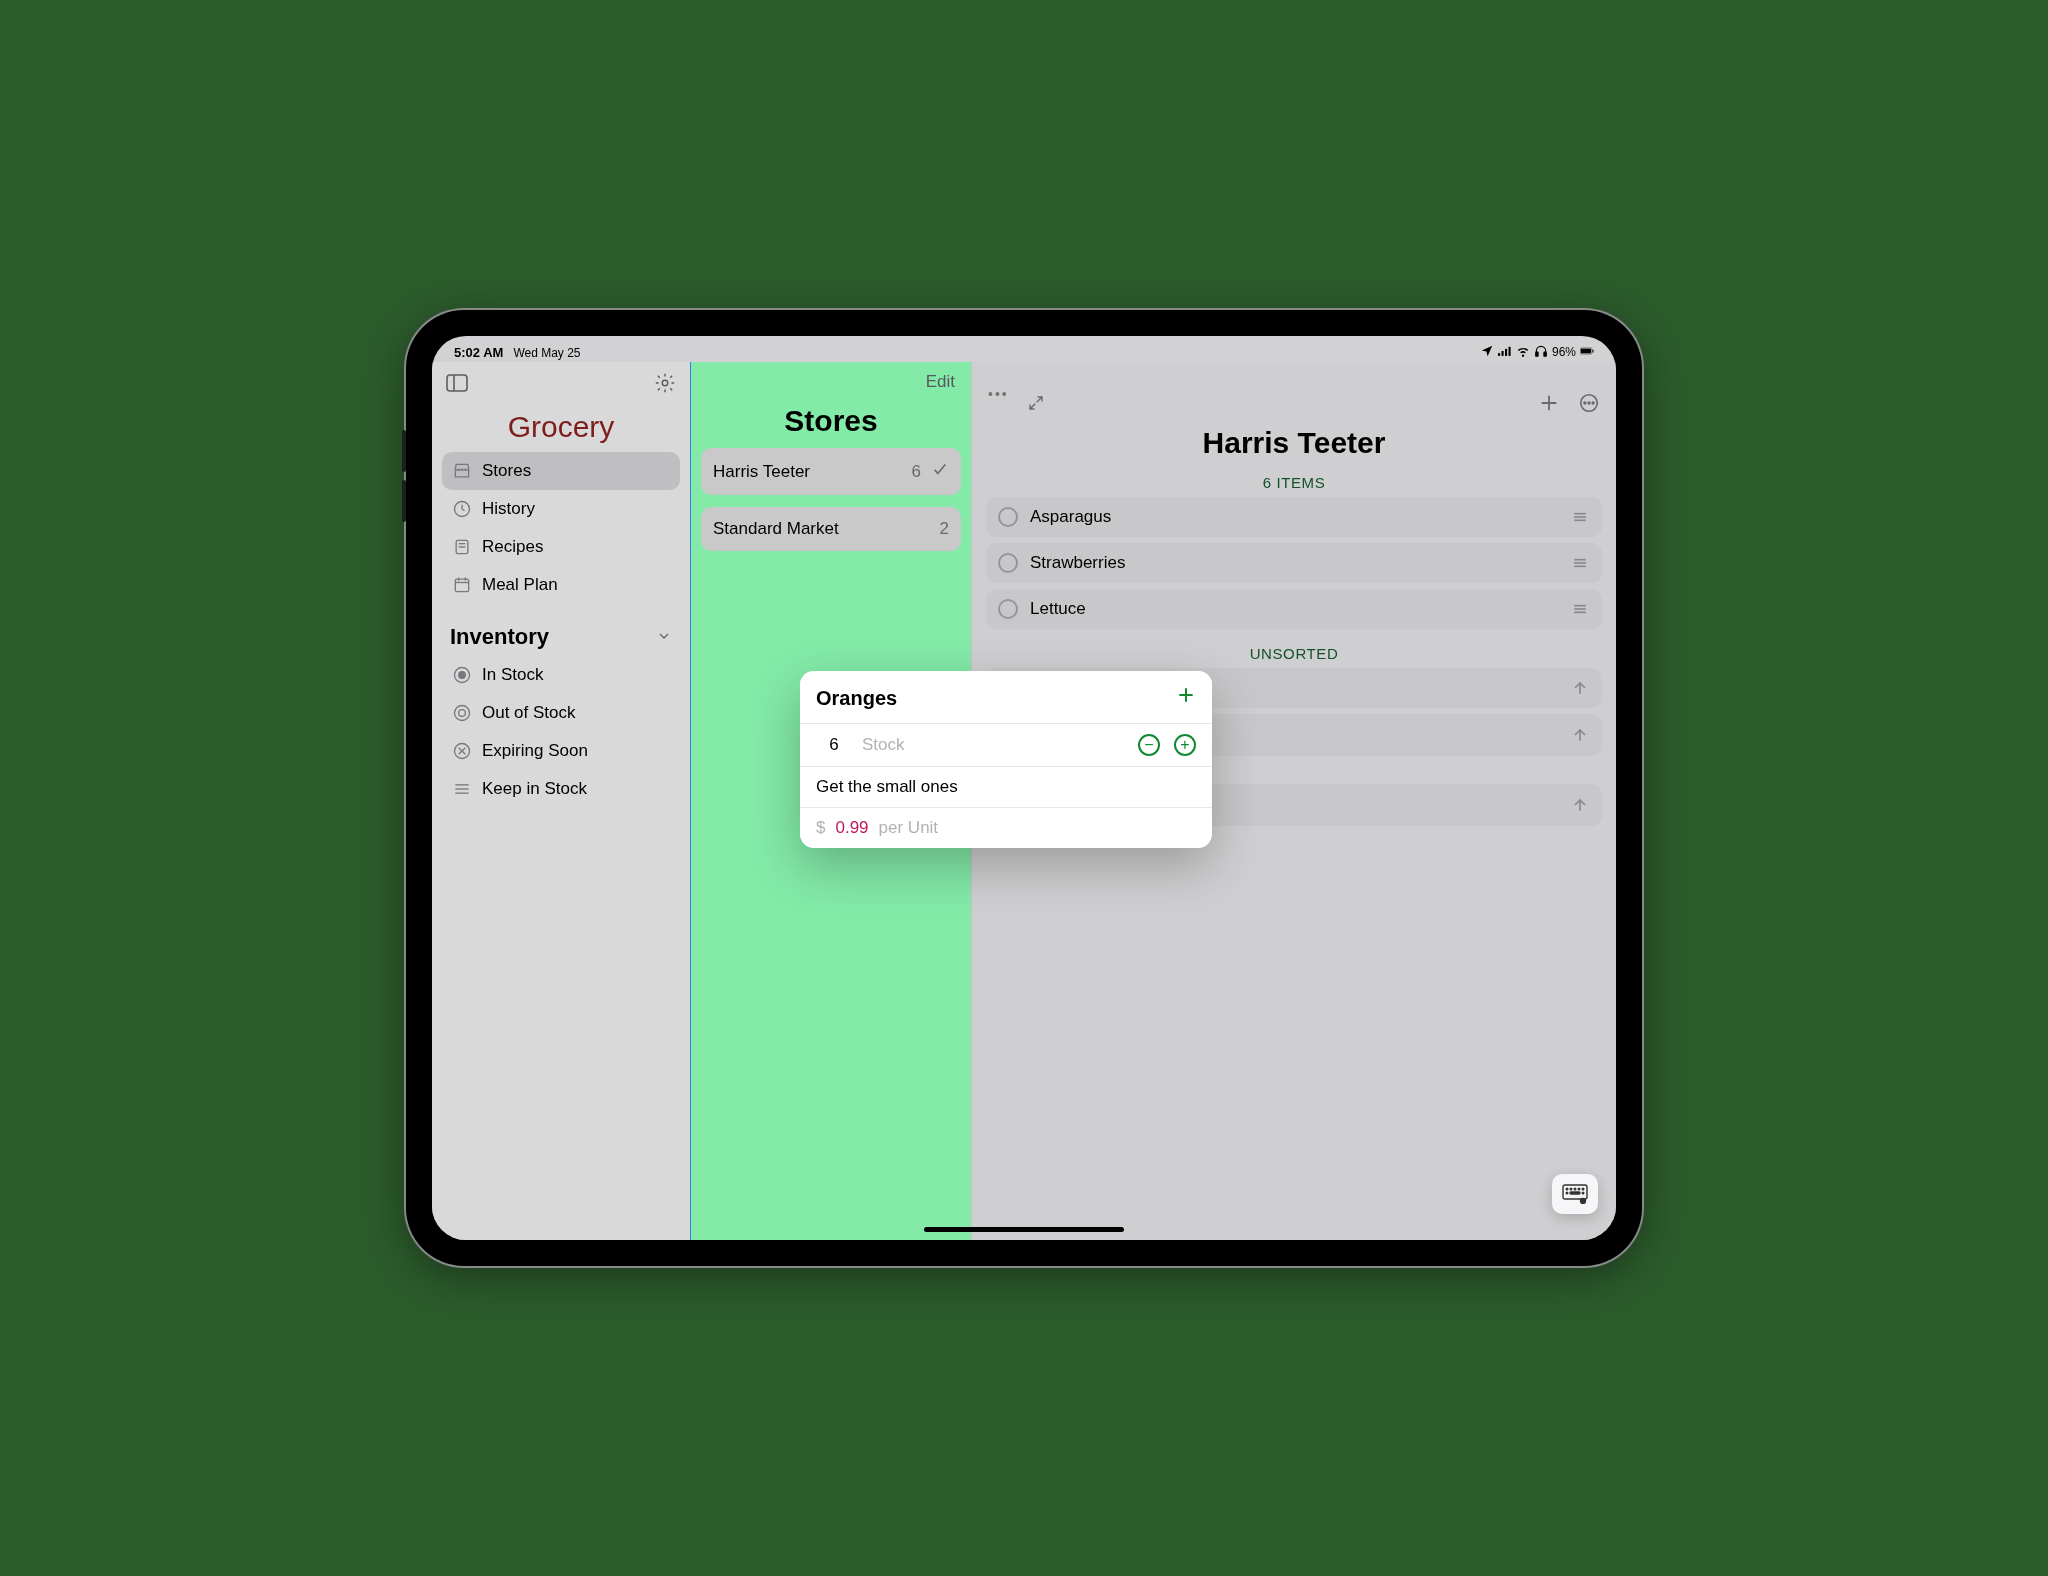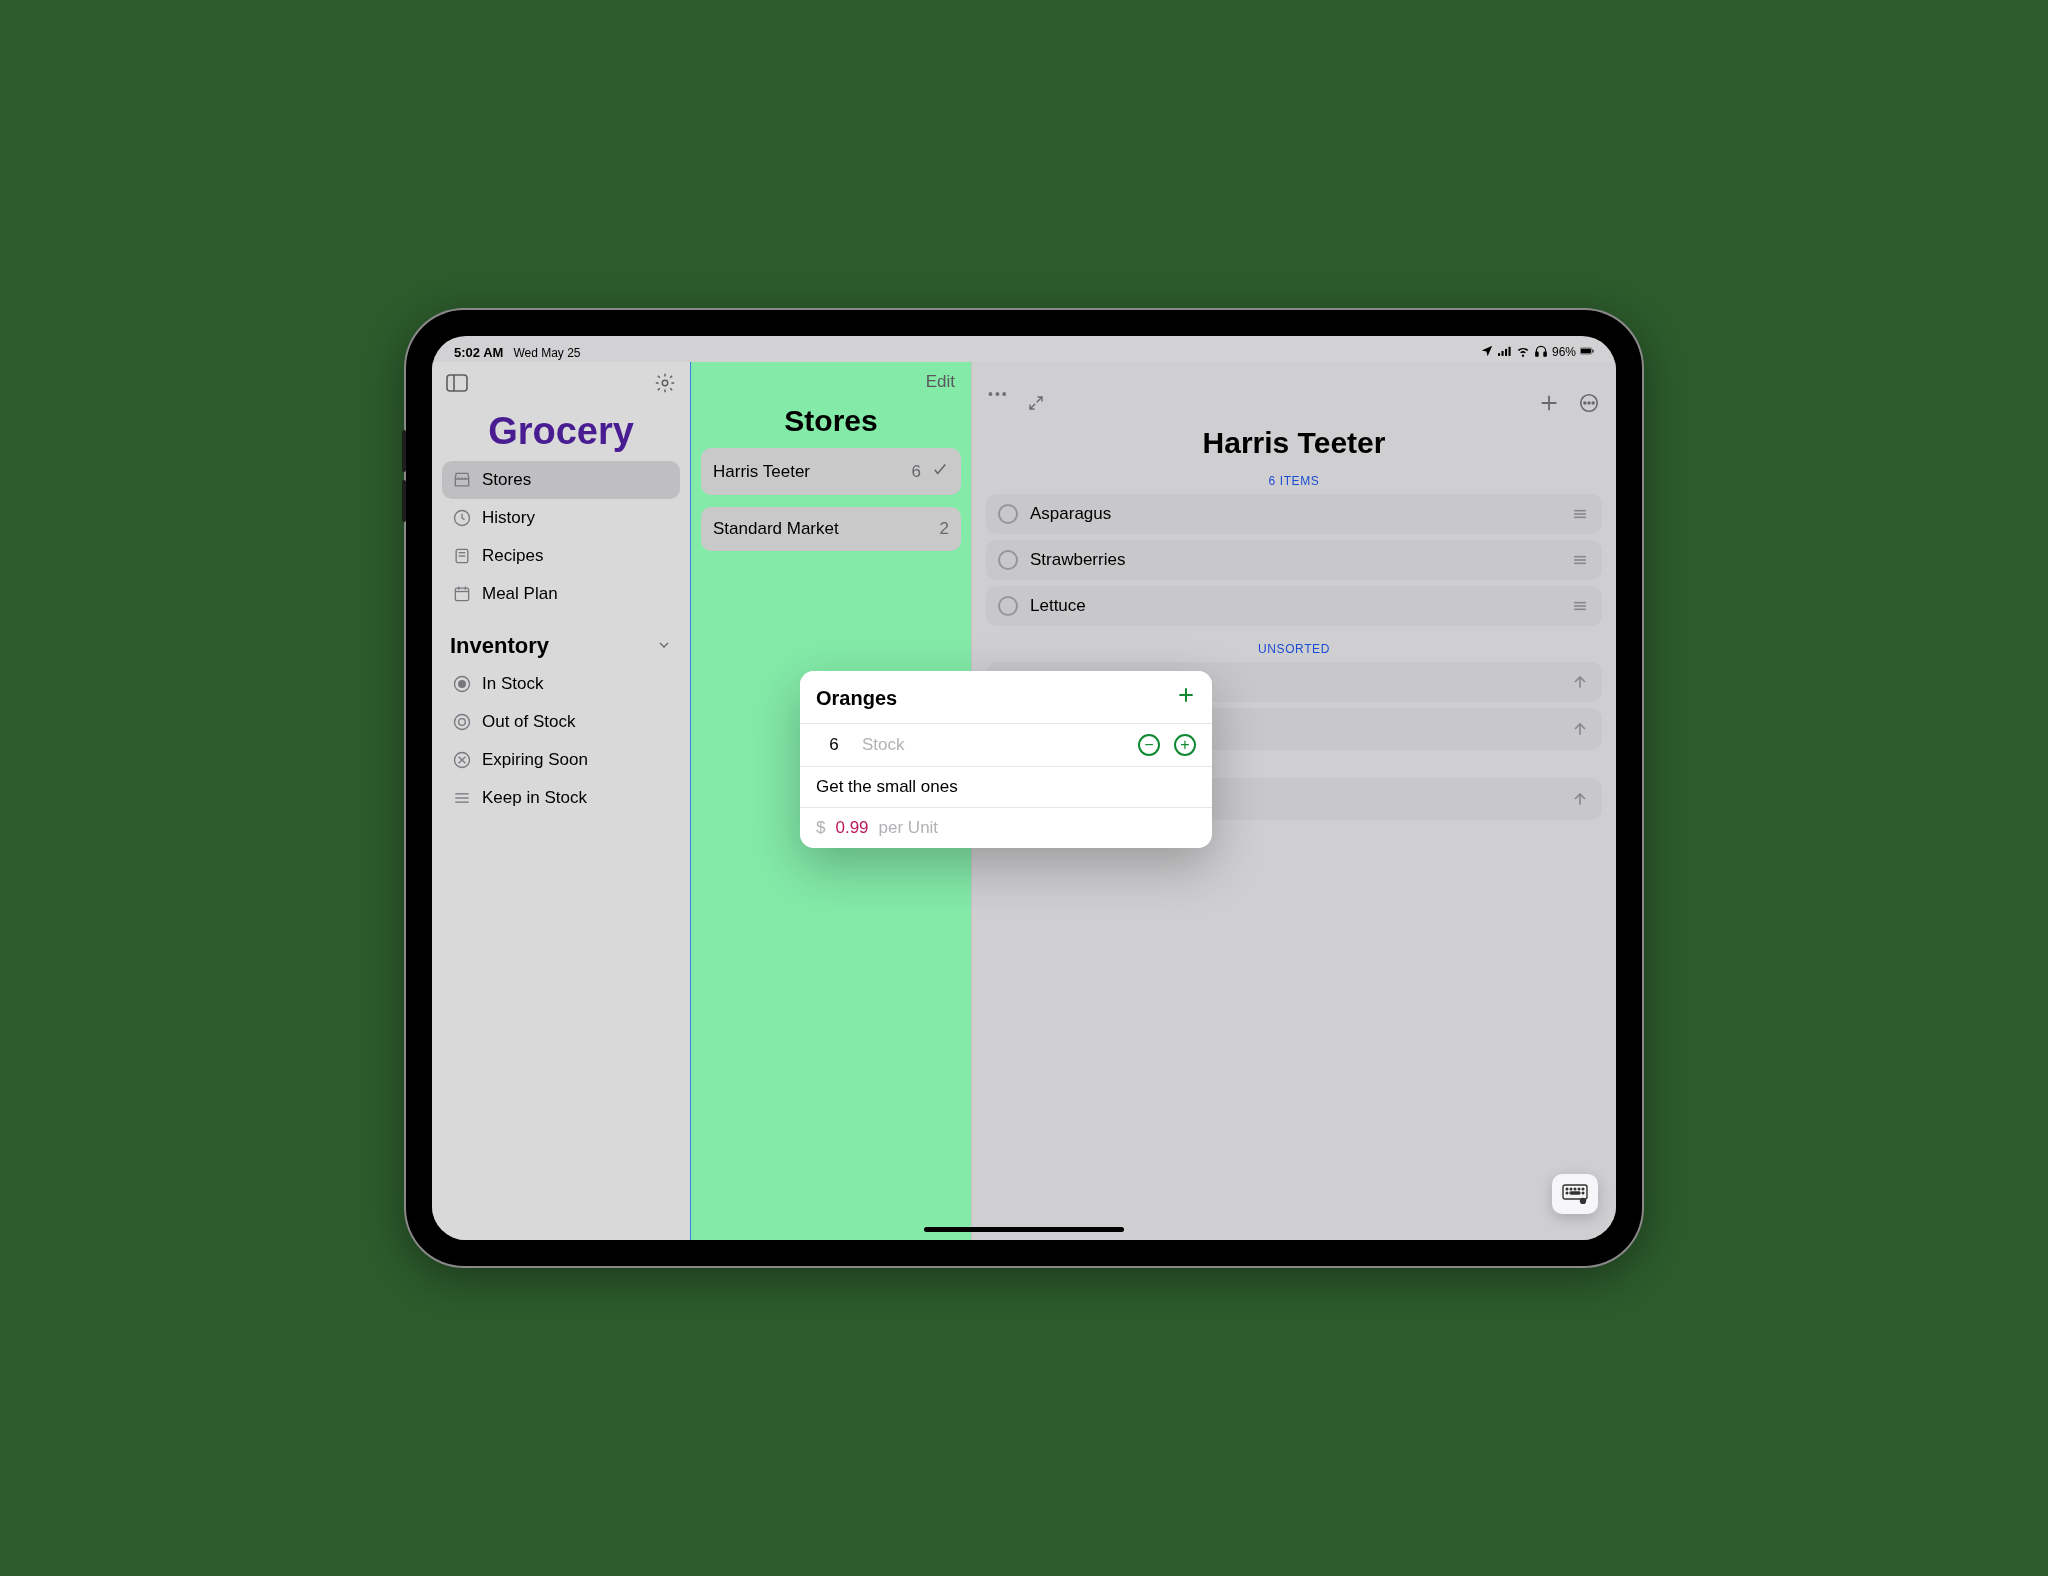--- a/index.html
+++ b/index.html
@@ -67,24 +67,24 @@
     padding: 6px 10px 10px 10px;
   }
   .sidebar-top {
     display: flex;
     justify-content: space-between;
     align-items: center;
     padding: 4px 4px 12px 4px;
     color: #5f5f63;
   }
   .sidebar-title {
-    font-size: 38px;
-    font-weight: 700;
+    font-size: 30px;
+    font-weight: 400;
     padding: 0 6px 8px 6px;
-    color: #4c1d95;
+    color: #7f1d1d;
   }
   .nav-item {
     display: flex;
     align-items: center;
     gap: 10px;
     padding: 9px 10px;
     border-radius: 10px;
     font-size: 17px;
     color: #000;
     cursor: pointer;
@@ -154,23 +154,23 @@
     color: #6c6c70;
   }
   .detail-topbar .left, .detail-topbar .right { display:flex; gap:18px; align-items:center;}
   .dots3 { letter-spacing: 2px; font-size: 14px; color:#777; }
   .detail-title {
     font-size: 30px;
     font-weight: 700;
     padding: 0 2px 4px 2px;
   }
   .group-label {
-    font-size: 12px;
+    font-size: 15px;
     letter-spacing: 0.6px;
-    color: #1d4ed8;
+    color: #14532d;
     padding: 10px 4px 6px 4px;
     font-weight: 500;
   }
   .item-row {
     background: #cdcdcf;
     border-radius: 10px;
     padding: 10px 12px;
     display: flex;
     align-items: center;
     gap: 12px;

